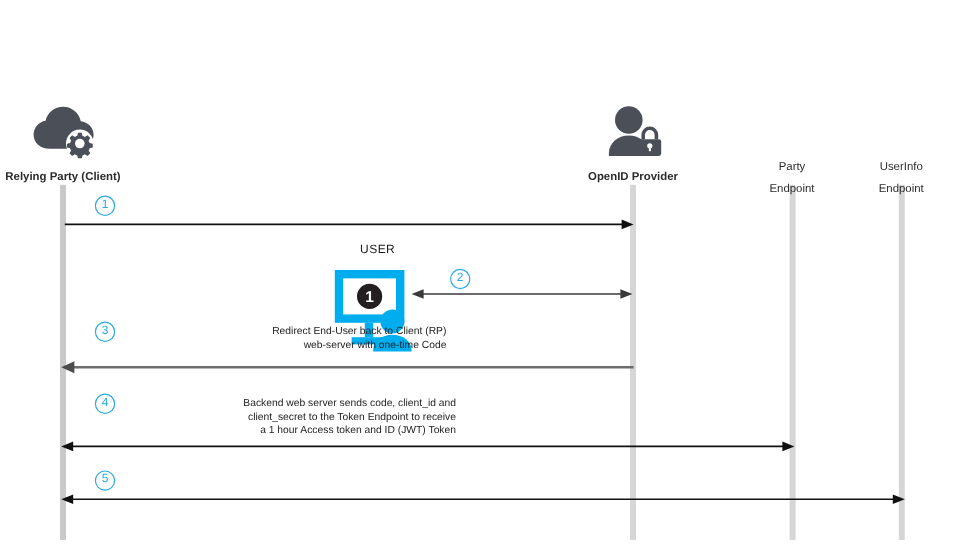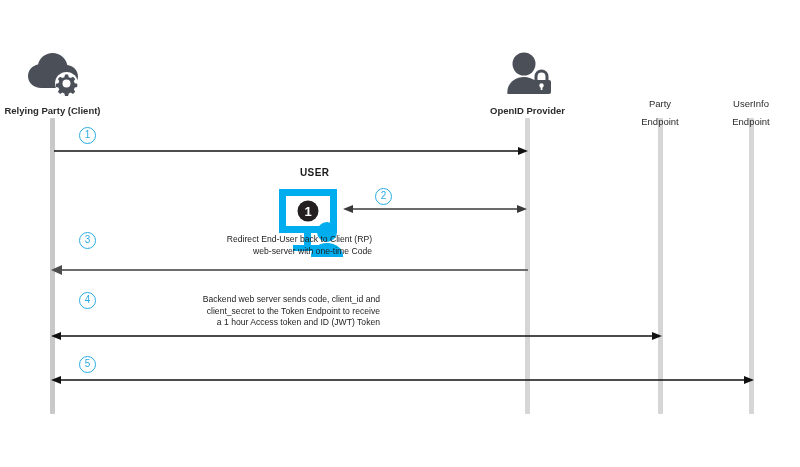--- a/index.html
+++ b/index.html
@@ -2,37 +2,37 @@
 <html><head>
 <meta charset="utf-8">
 <style>
   html,body{margin:0;padding:0;}
   body{
     width:800px;height:467px;
     background:#ffffff;
     font-family:"Liberation Sans", sans-serif;
     overflow:hidden;
   }
-  #diagram{position:relative;width:800px;height:332px;}
+  #diagram{position:relative;width:800px;height:332px;margin-top:36px;}
 
   
   .lifeline{position:absolute;background:#d6d6d6;width:5px;border-radius:1px;}
   .lifeline.strong{background:#c9c9c9;}
 
   
   .actor{position:absolute;text-align:center;}
   .actor-label{
     font-size:9.5px;color:#2b2b2b;line-height:1.25;white-space:nowrap;
   }
   .actor-label.bold{font-weight:bold;font-size:9.5px;}
   .actor-icon{display:block;margin:0 auto;}
 
   
   .user-title{
-    position:absolute;font-size:10px;font-weight:bold;color:#1b1b1b;
+    position:absolute;font-size:10px;font-weight:normal;color:#1b1b1b;
     letter-spacing:0.4px;
     text-align:center;
   }
 
   
   .badge{
     position:absolute;width:17px;height:17px;border-radius:50%;
     border:1.6px solid #29ABE2;color:#29ABE2;
     font-size:10px;line-height:14px;text-align:center;
     box-sizing:border-box;font-family:"Liberation Sans", sans-serif;

